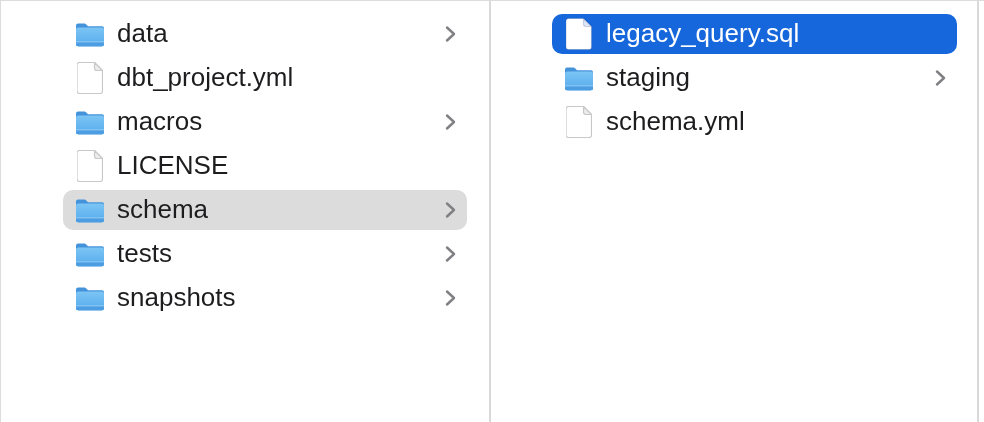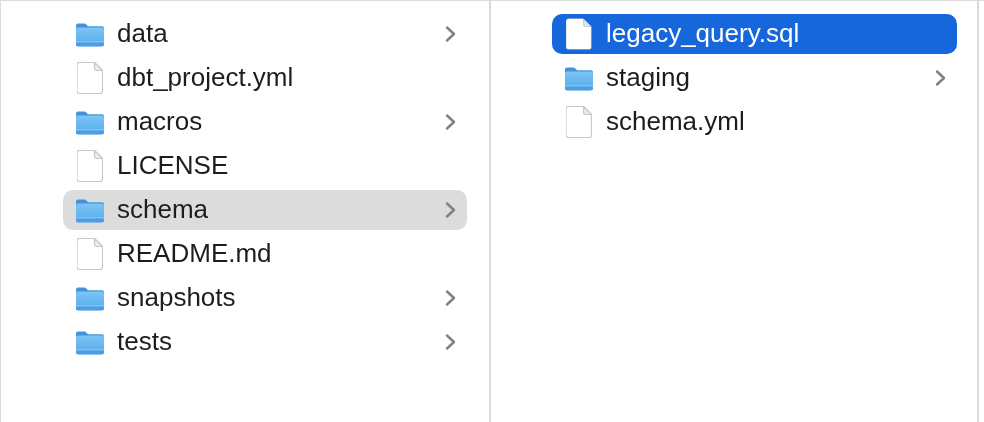--- a/index.html
+++ b/index.html
@@ -174,70 +174,58 @@
             <span class="chevron-box">
               <svg width="13" height="20" viewBox="0 0 13 20">
                 <polyline points="3,3.5 10,10 3,16.5" fill="none" stroke="#7f7f84" stroke-width="2.4" stroke-linecap="round" stroke-linejoin="round"></polyline>
               </svg>
             </span>
           </div>
         </li>
         <li class="row-outer">
           <div class="row">
             <span class="icon-box">
-              <svg width="26" height="32" viewBox="0 0 52 64">
-                <path d="M5,1 h30 l16,16 v41 a5,5 0 0 1 -5,5 h-41 a5,5 0 0 1 -5,-5 v-52 a5,5 0 0 1 5,-5 z" fill="#ffffff" stroke="#c8c8c8" stroke-width="2.4"></path>
-                <path d="M35,1 v11 a5,5 0 0 0 5,5 h11 z" fill="#ececec" stroke="#c8c8c8" stroke-width="2.4" stroke-linejoin="round"></path>
-              </svg>
-            </span>
-            <span class="label">README.md</span>
-            <span class="chevron-box"></span>
+              <svg width="30" height="26" viewBox="0 0 60 52">
+                <defs>
+                  <linearGradient id="fg" x1="0" y1="0" x2="0" y2="1">
+                    <stop offset="0" stop-color="#7cc5f5"></stop>
+                    <stop offset="1" stop-color="#55aaeb"></stop>
+                  </linearGradient>
+                </defs>
+                <path d="M2,9 a4,4 0 0 1 4,-4 h13 a4,4 0 0 1 3,1.3 l4,4.2 h28 a4,4 0 0 1 4,4 v32 a4,4 0 0 1 -4,4 h-48 a4,4 0 0 1 -4,-4 z" fill="#4493da"></path>
+                <rect x="2" y="13" width="56" height="37.5" rx="4.5" fill="url(#fg)"></rect>
+                <path d="M2,42 h56 v4 a4.5,4.5 0 0 1 -4.5,4.5 h-47 a4.5,4.5 0 0 1 -4.5,-4.5 z" fill="#4d9de2"></path>
+                <rect x="2" y="41" width="56" height="1.6" fill="#9ed6f8"></rect>
+              </svg>
+            </span>
+            <span class="label">tests</span>
+            <span class="chevron-box">
+              <svg width="13" height="20" viewBox="0 0 13 20">
+                <polyline points="3,3.5 10,10 3,16.5" fill="none" stroke="#7f7f84" stroke-width="2.4" stroke-linecap="round" stroke-linejoin="round"></polyline>
+              </svg>
+            </span>
           </div>
         </li>
         <li class="row-outer">
           <div class="row">
             <span class="icon-box">
               <svg width="30" height="26" viewBox="0 0 60 52">
                 <defs>
                   <linearGradient id="fg" x1="0" y1="0" x2="0" y2="1">
                     <stop offset="0" stop-color="#7cc5f5"></stop>
                     <stop offset="1" stop-color="#55aaeb"></stop>
                   </linearGradient>
                 </defs>
                 <path d="M2,9 a4,4 0 0 1 4,-4 h13 a4,4 0 0 1 3,1.3 l4,4.2 h28 a4,4 0 0 1 4,4 v32 a4,4 0 0 1 -4,4 h-48 a4,4 0 0 1 -4,-4 z" fill="#4493da"></path>
                 <rect x="2" y="13" width="56" height="37.5" rx="4.5" fill="url(#fg)"></rect>
                 <path d="M2,42 h56 v4 a4.5,4.5 0 0 1 -4.5,4.5 h-47 a4.5,4.5 0 0 1 -4.5,-4.5 z" fill="#4d9de2"></path>
                 <rect x="2" y="41" width="56" height="1.6" fill="#9ed6f8"></rect>
               </svg>
             </span>
             <span class="label">snapshots</span>
-            <span class="chevron-box">
-              <svg width="13" height="20" viewBox="0 0 13 20">
-                <polyline points="3,3.5 10,10 3,16.5" fill="none" stroke="#7f7f84" stroke-width="2.4" stroke-linecap="round" stroke-linejoin="round"></polyline>
-              </svg>
-            </span>
-          </div>
-        </li>
-        <li class="row-outer">
-          <div class="row">
-            <span class="icon-box">
-              <svg width="30" height="26" viewBox="0 0 60 52">
-                <defs>
-                  <linearGradient id="fg" x1="0" y1="0" x2="0" y2="1">
-                    <stop offset="0" stop-color="#7cc5f5"></stop>
-                    <stop offset="1" stop-color="#55aaeb"></stop>
-                  </linearGradient>
-                </defs>
-                <path d="M2,9 a4,4 0 0 1 4,-4 h13 a4,4 0 0 1 3,1.3 l4,4.2 h28 a4,4 0 0 1 4,4 v32 a4,4 0 0 1 -4,4 h-48 a4,4 0 0 1 -4,-4 z" fill="#4493da"></path>
-                <rect x="2" y="13" width="56" height="37.5" rx="4.5" fill="url(#fg)"></rect>
-                <path d="M2,42 h56 v4 a4.5,4.5 0 0 1 -4.5,4.5 h-47 a4.5,4.5 0 0 1 -4.5,-4.5 z" fill="#4d9de2"></path>
-                <rect x="2" y="41" width="56" height="1.6" fill="#9ed6f8"></rect>
-              </svg>
-            </span>
-            <span class="label">tests</span>
             <span class="chevron-box">
               <svg width="13" height="20" viewBox="0 0 13 20">
                 <polyline points="3,3.5 10,10 3,16.5" fill="none" stroke="#7f7f84" stroke-width="2.4" stroke-linecap="round" stroke-linejoin="round"></polyline>
               </svg>
             </span>
           </div>
         </li>
       </ul>
   </div>
   <div class="column column-right">

